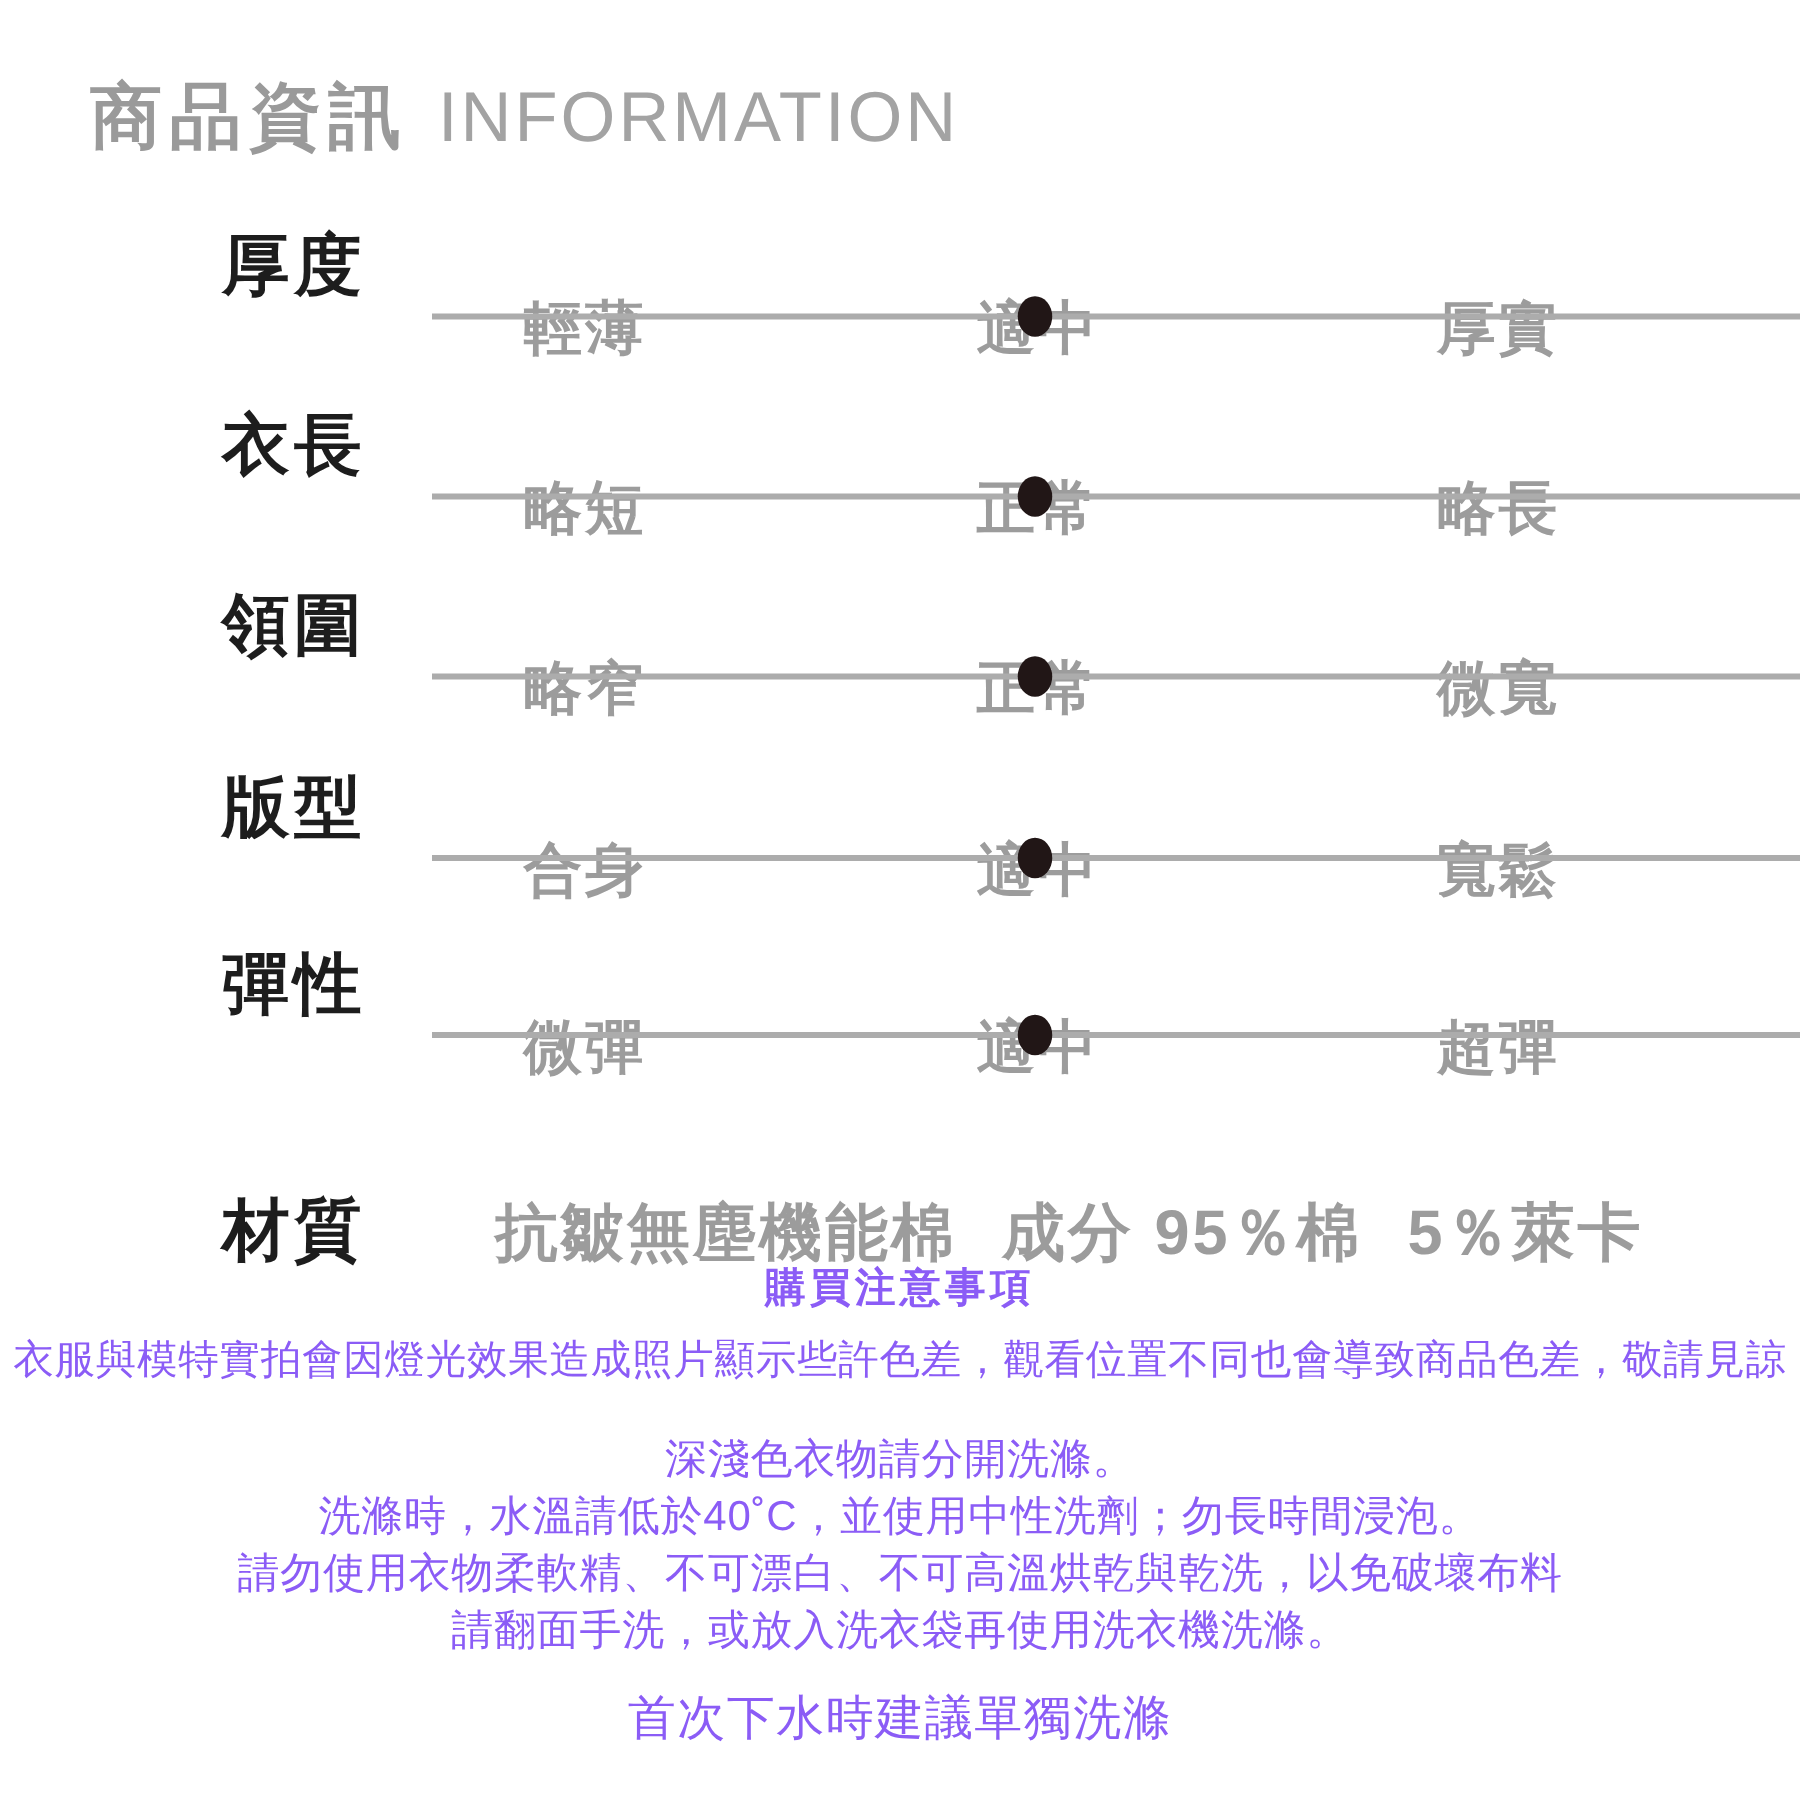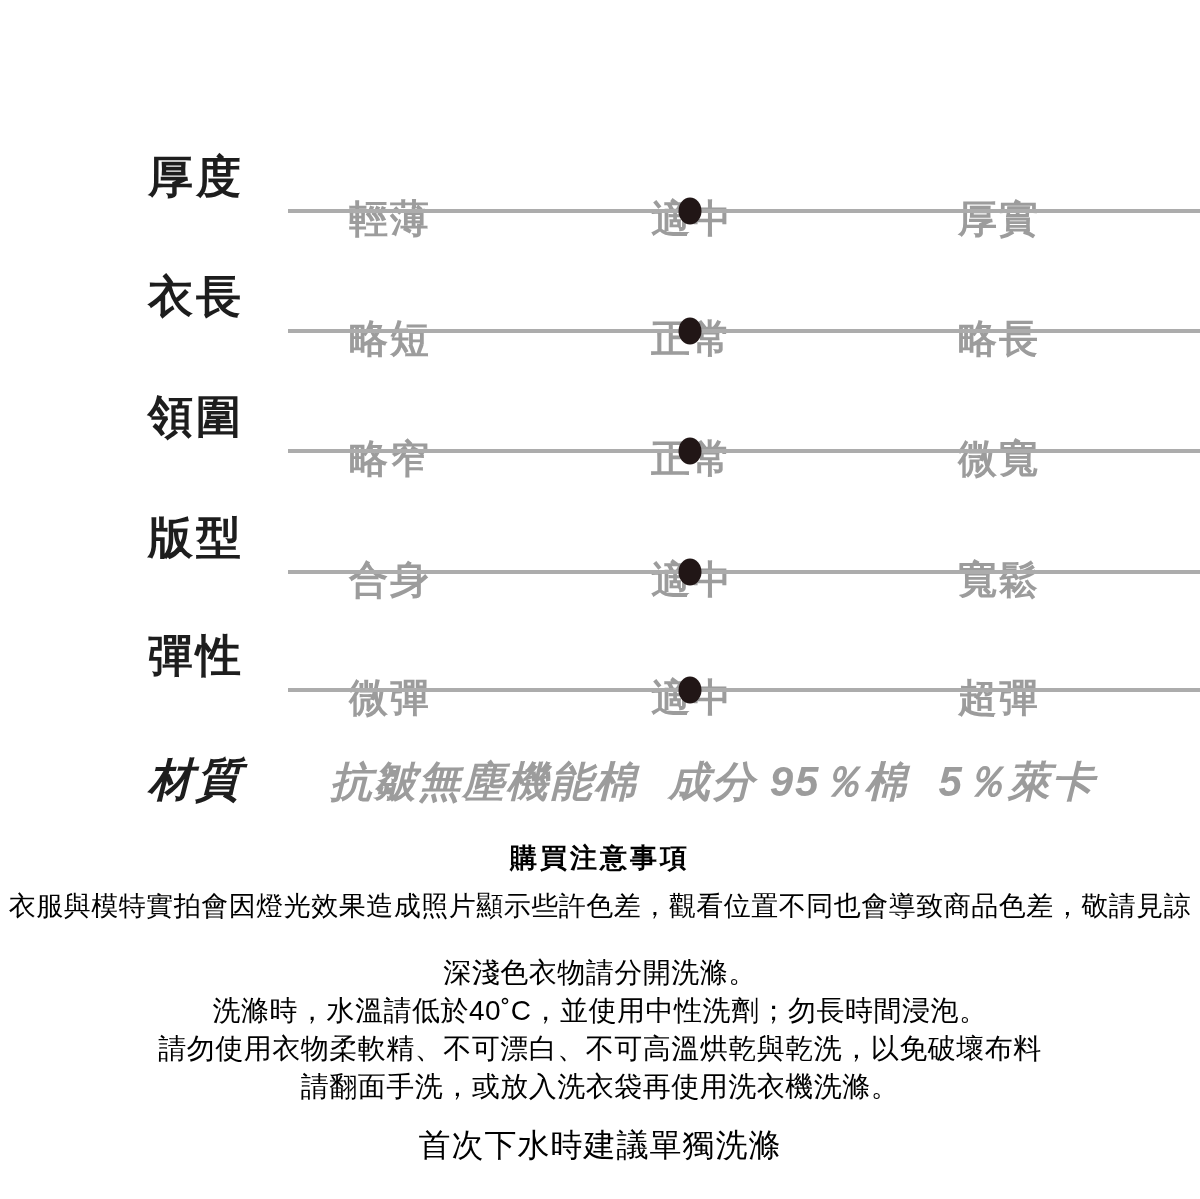--- a/index.html
+++ b/index.html
@@ -15,36 +15,40 @@
   .scale-row{position:absolute;left:0;width:1200px;height:112px;padding-left:24px;}
   .r1{top:145px}.r2{top:265px}.r3{top:385px}.r4{top:506px}.r5{top:624px}
   .row-label{position:absolute;left:148px;top:2px;font-size:45px;font-weight:700;color:#1d1d1d;letter-spacing:3px;white-space:nowrap;}
   .opt{position:absolute;top:6px;font-size:39px;font-weight:600;color:#9c9c9c;letter-spacing:2px;transform:translateX(-50%);white-space:nowrap;margin-top:41px;}
   .opt-1{left:390px}.opt-2{left:692px}.opt-3{left:999px}
   .track{position:absolute;left:288px;right:0;top:64px;height:4px;background:#acacac;}
   .dot{position:absolute;top:66px;width:23px;height:27px;border-radius:50%;background:#211616;transform:translate(-50%,-50%);}
   .dot.at-2{left:690px;}
 
   
-  .material-row{position:absolute;left:0;top:748px;width:976px;height:70px;font-style:italic;}
+  .material-row{position:absolute;left:0;top:788px;width:976px;height:70px;}
   .material-vals{position:absolute;left:330px;top:6px;white-space:nowrap;font-size:42px;font-weight:700;color:#9c9c9c;letter-spacing:2px;}
   .material-vals .seg + .seg{margin-left:30px;text-align:right;}
 
   
-  .note{position:absolute;left:0;width:1200px;text-align:center;color:#000000;}
+  .note{position:absolute;left:0;width:1200px;text-align:center;color:#8b5cf6;}
   .notes-heading{top:840px;font-size:27px;font-weight:600;letter-spacing:3px;}
   .disclaimer{top:888px;font-size:27px;font-weight:500;letter-spacing:0.5px;white-space:nowrap;text-align:center;}
   .care-lines{top:954px;font-size:28px;font-weight:400;line-height:38px;letter-spacing:0.5px;}
   .first-wash{top:1124px;font-size:32px;font-weight:500;letter-spacing:1px;}
 </style>
 </head>
 <body>
 
 <div class="canvas">
 
+  <div class="header">
+    <span class="title-zh">商品資訊</span>
+    <span class="title-en">INFORMATION</span>
+  </div>
 
   <div class="scale-row r1">
     <div class="row-label">厚度</div>
     <div class="opt opt-1">輕薄</div>
     <div class="opt opt-2">適中</div>
     <div class="opt opt-3">厚實</div>
     <div class="track"></div>
     <div class="dot at-2"></div>
   </div>
 

